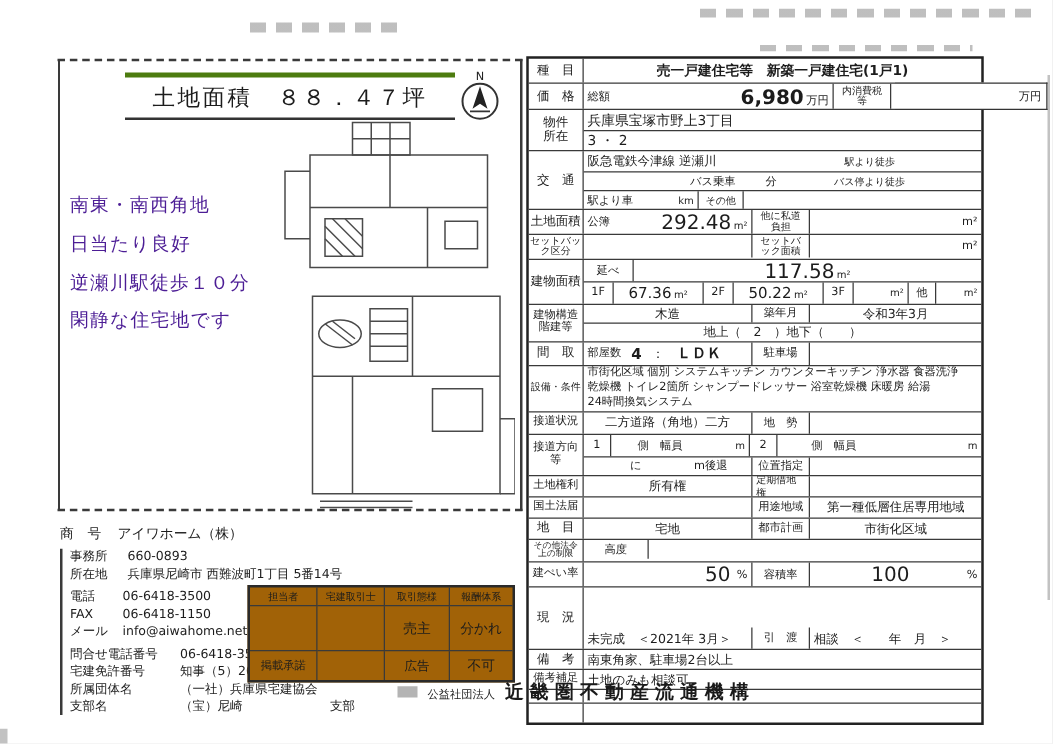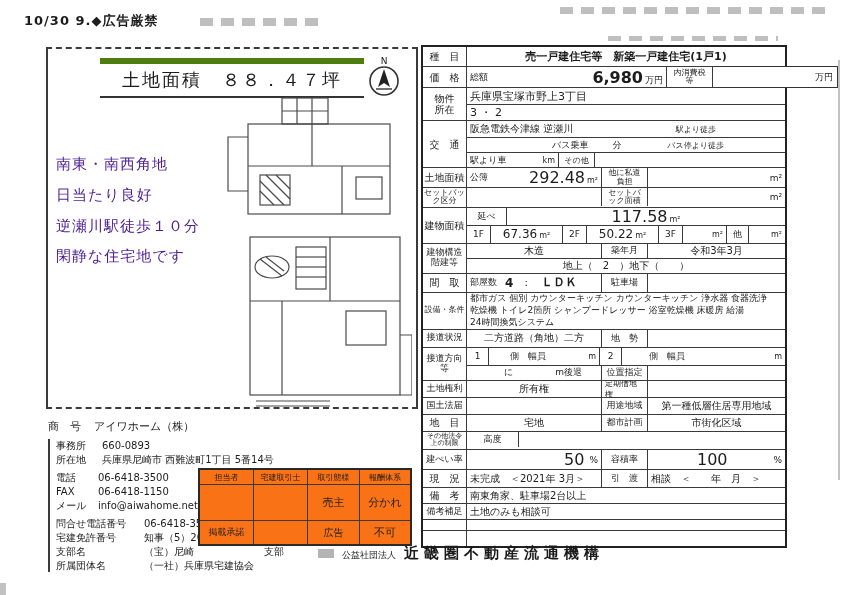--- a/index.html
+++ b/index.html
@@ -7,36 +7,36 @@
         font-family:"DejaVu Sans","Liberation Sans",sans-serif;color:#1c1c1c;}
   .abs{position:absolute;}
   
   .top-note{left:24px;top:12px;font-size:13px;font-weight:bold;letter-spacing:1px;}
   
   .smudge{background:repeating-linear-gradient(90deg,#8a8a8a 0 13px,transparent 13px 21px);opacity:.55;}
   .edge-line{background:#9a9a9a;opacity:.6;}
   
   .left-panel{left:46px;top:47px;width:372px;height:362px;border:2px solid #3a3a3a;
               border-top-style:dashed;border-bottom-style:dashed;box-sizing:border-box;}
-  .land-title{margin:9px auto 0 auto;width:252px;border-top:6px solid #4d7c0f;border-bottom:2px solid #333;
+  .land-title{margin:9px auto 0 auto;width:252px;border-top:4px solid #4d7c0f;border-bottom:2px solid #333;
               padding:4px 6px;text-align:center;font-size:18px;letter-spacing:2px;white-space:nowrap;}
   .compass{position:absolute;right:14px;top:6px;}
   .copy{position:absolute;left:8px;top:100px;font-size:15px;line-height:2.05;letter-spacing:1px;color:#4c1d95;}
   .floorplan{position:absolute;right:4px;top:46px;}
   
   .agency{left:48px;top:420px;width:360px;font-size:10px;line-height:1.3;}
   .agency .name-row{font-size:11px;margin-bottom:5px;display:flex;}
   .agency .grp{border-left:2px solid #3a3a3a;padding-left:6px;}
   .agency .row{display:flex;margin-bottom:1px;}
   .lab-s{display:inline-block;width:46px;flex:none;}
   .lab-m{display:inline-block;width:42px;flex:none;}
   .lab-l{display:inline-block;width:88px;flex:none;}
   .gap{height:4px;}
   
-  .deal{left:198px;top:468px;width:214px;border:2px solid #2a2a2a;box-sizing:border-box;background:#f97316;}
+  .deal{left:198px;top:468px;width:214px;border:2px solid #2a2a2a;box-sizing:border-box;background:#a16207;}
   .deal .drow{display:flex;}
   .deal .dc{box-sizing:border-box;border-right:1px solid #3a3a3a;display:flex;align-items:center;
             justify-content:center;overflow:hidden;}
   .deal .dc:last-child{border-right:none;}
   .deal .hrow .dc{height:15px;font-size:8px;border-bottom:1px solid #3a3a3a;}
   .deal .r1 .dc{height:36px;font-size:11px;border-bottom:1px solid #3a3a3a;}
   .deal .r2 .dc{height:23px;}
   .dw1{width:54px;}.dw2{width:54px;text-align:right;}.dw3{width:52px;}.dw4{width:50px;}
   
   .footer{left:318px;top:544px;display:flex;align-items:baseline;gap:8px;}
@@ -68,21 +68,20 @@
   .price-ext{left:716px;top:66px;width:122px;height:22px;background:#fff;border:1px solid #333;
              border-left:none;box-sizing:border-box;z-index:3;display:flex;align-items:center;
              justify-content:flex-end;padding-right:4px;font-size:9px;}
   .valgrp{display:flex;align-items:baseline;gap:2px;}
 </style>
 </head>
 <body>
 
 <div class="page">
 
-  <div class="abs top-note">10/30 9.◆広告厳禁</div>
 
   <div class="abs smudge" style="left:200px;top:18px;width:118px;height:8px;"></div>
   <div class="abs smudge" style="left:560px;top:7px;width:272px;height:7px;"></div>
   <div class="abs smudge" style="left:608px;top:36px;width:170px;height:5px;"></div>
   <div class="abs edge-line" style="left:838px;top:60px;width:2px;height:420px;"></div>
   <div class="abs edge-line" style="left:0px;top:583px;width:6px;height:12px;"></div>
 
   <div class="abs left-panel">
     <div class="land-title">土地面積　８８．４７坪</div>
 
@@ -170,27 +169,27 @@
       <div class="gap"></div>
       <div class="row">
           <span class="lab-l">問合せ電話番号</span>
           <span>06-6418-3500</span>
         </div>
       <div class="row">
           <span class="lab-l">宅建免許番号</span>
           <span>知事（5）203214号</span>
         </div>
       <div class="row">
+          <span class="lab-l">所属団体名</span>
+          <span>（一社）兵庫県宅建協会</span>
+        </div>
+      <div class="row">
           <span class="lab-l">支部名</span>
           <span>（宝）尼崎</span>
           <span style="margin-left:70px;">支部</span>
-        </div>
-      <div class="row">
-          <span class="lab-l">所属団体名</span>
-          <span>（一社）兵庫県宅建協会</span>
         </div>
     </div>
   </div>
 
   <div class="abs deal">
     <div class="drow hrow">
       <div class="dc dw1">担当者</div>
       <div class="dc dw2">宅建取引士</div>
       <div class="dc dw3">取引態様</div>
       <div class="dc dw4">報酬体系</div>
@@ -373,21 +372,21 @@
         <div class="c fx"></div>
       </div>
         </div>
     </div>
 
     <div class="sg">
       <div class="slab f8">設備・条件</div>
       <div class="sbody">
           <div class="sr" style="height:36px;">
         <div class="c fx equip">
-          <div>都市ガス 個別 カウンターキッチン カウンターキッチン 浄水器 食器洗浄</div>
+          <div>市街化区域 個別 システムキッチン カウンターキッチン 浄水器 食器洗浄</div>
           <div>乾燥機 トイレ2箇所 シャンプードレッサー 浴室乾燥機 床暖房 給湯</div>
           <div>24時間換気システム</div>
         </div>
       </div>
         </div>
     </div>
 
     <div class="sg">
       <div class="slab f9">接道状況</div>
       <div class="sbody">
@@ -482,21 +481,21 @@
               <span style="flex:1;"></span>
               <span class="f9">%</span>
             </div>
       </div>
         </div>
     </div>
 
     <div class="sg">
       <div class="slab">現　況</div>
       <div class="sbody">
-          <div class="sr" style="height:17px;">
+          <div class="sr" style="height:17px;margin-top:32px;">
         <div class="c w135 br f10">未完成　＜2021年 3月＞</div>
         <div class="c w46 br ctr f9">引　渡</div>
         <div class="c fx f10">相談　＜　　年　月　＞</div>
       </div>
         </div>
     </div>
 
     <div class="sg">
       <div class="slab">備　考</div>
       <div class="sbody">

